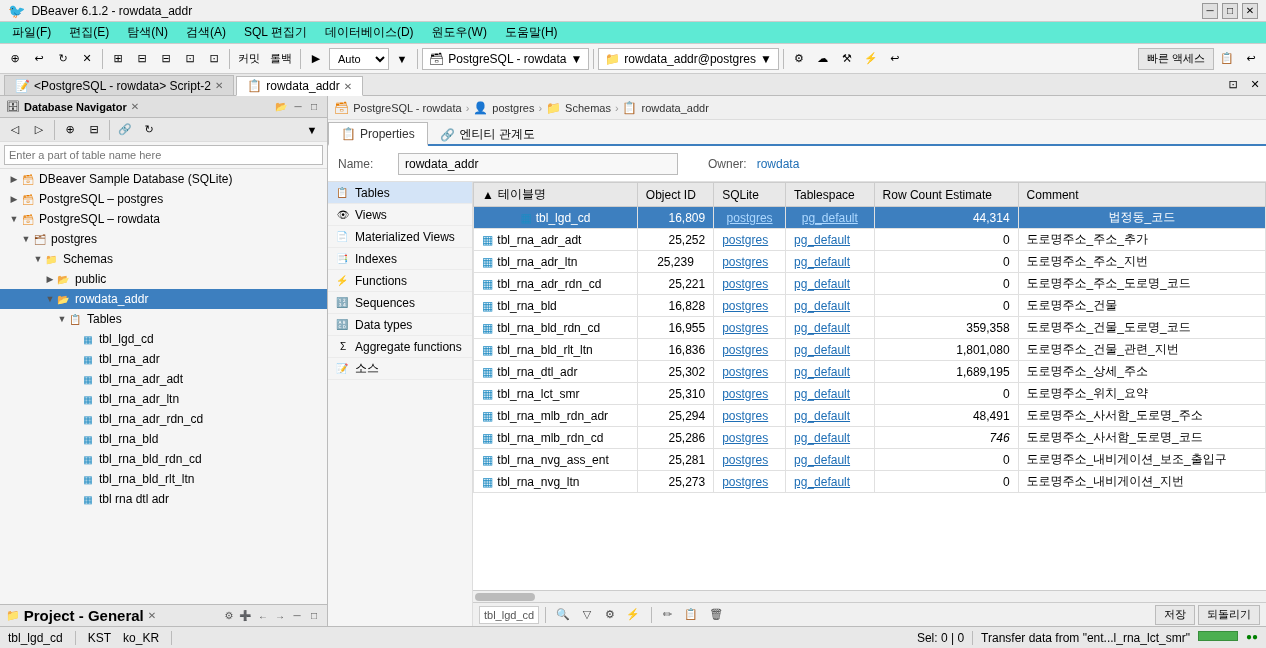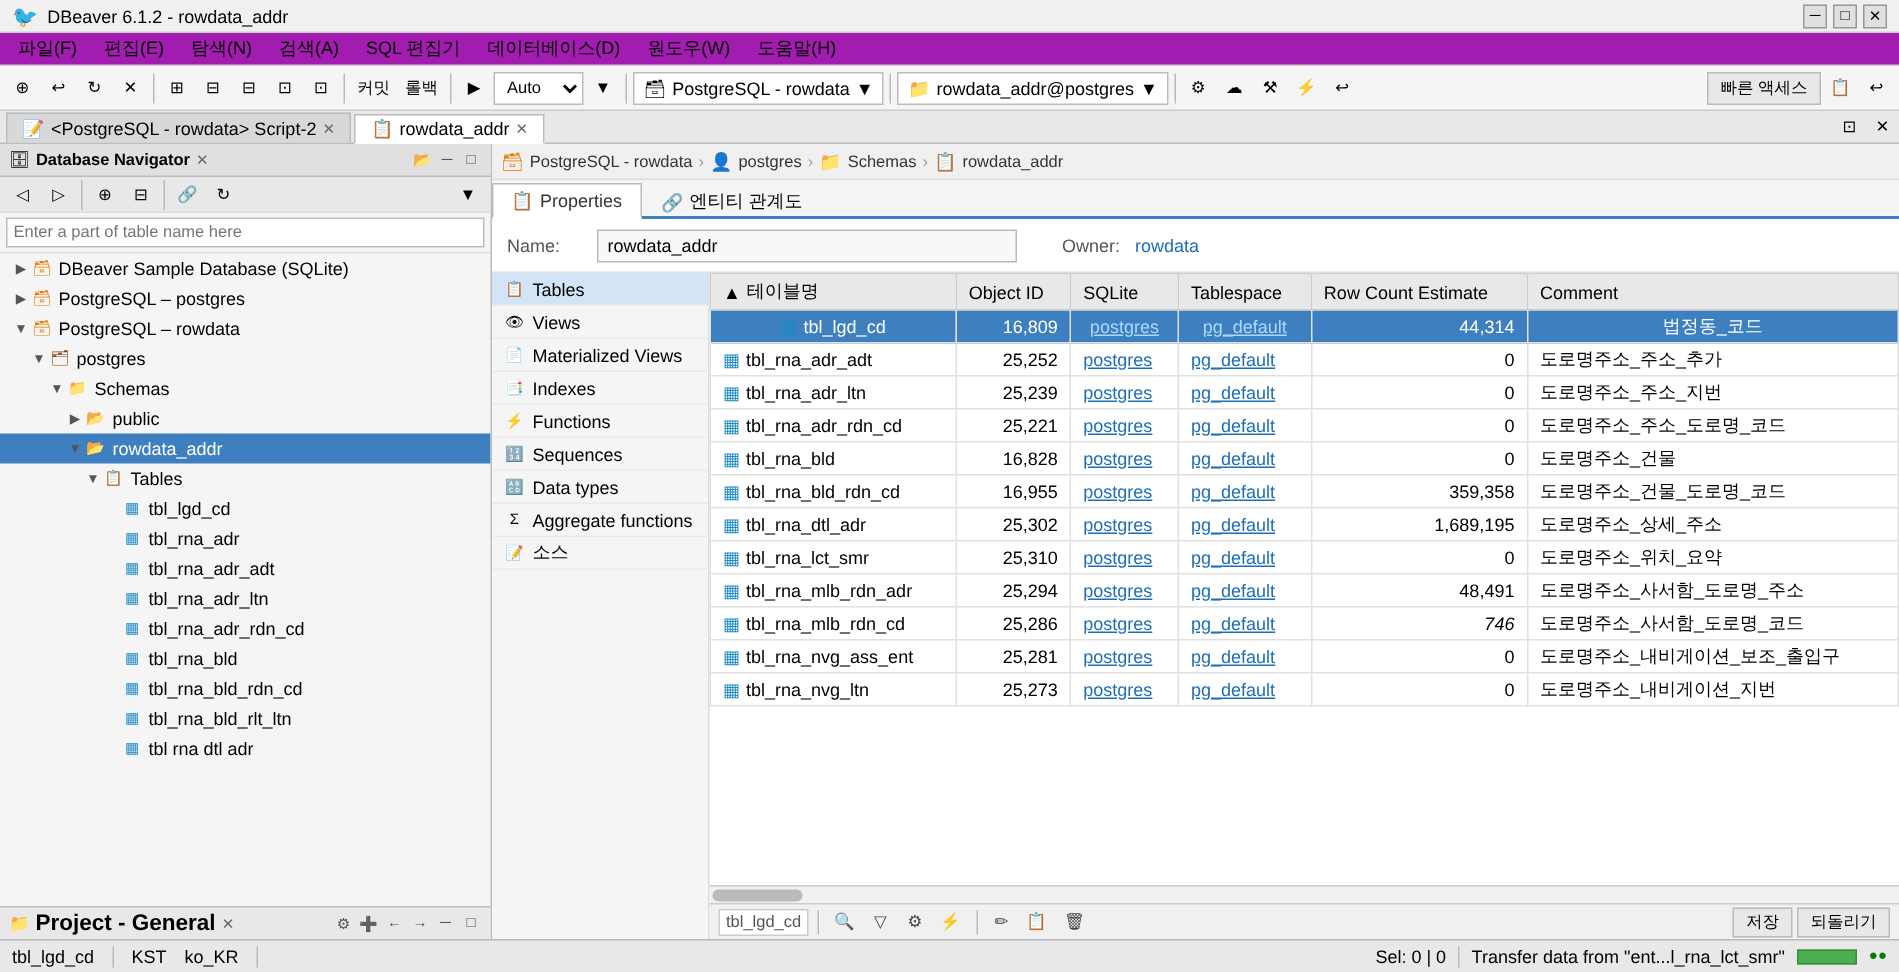--- a/index.html
+++ b/index.html
@@ -14,21 +14,21 @@
       justify-content: space-between;
       padding: 0 8px;
       border-bottom: 1px solid #ccc;
     }
     .title-bar-left { display: flex; align-items: center; gap: 6px; font-size: 12px; }
     .title-bar-controls { display: flex; gap: 4px; }
     .title-btn { width: 16px; height: 16px; border: 1px solid #999; background: #e0e0e0; cursor: pointer; display: flex; align-items: center; justify-content: center; font-size: 10px; }
 
     
     .menu-bar {
-      background: #a21caf;
+      background: #5eead4;
       height: 22px;
       display: flex;
       align-items: center;
       padding: 0 4px;
       border-bottom: 1px solid #ccc;
       gap: 2px;
     }
     .menu-item { padding: 2px 8px; cursor: pointer; font-size: 12px; }
 
     
@@ -304,21 +304,21 @@
       height: 22px;
       background: #e8e8e8;
       border-top: 1px solid #bbb;
       display: flex;
       align-items: center;
       padding: 0 8px;
       gap: 12px;
       font-size: 11px;
     }
     .status-sep { width: 1px; height: 14px; background: #bbb; }
-    .status-right { margin-left: auto; display: flex; align-items: center; gap: 8px; }
+    .status-right { margin-left: auto; display: flex; gap: 8px; }
     .transfer-bar { width: 40px; height: 10px; background: #4caf50; border: 1px solid #388e3c; }
 
     .scrollbar-h {
       height: 12px;
       background: #f0f0f0;
       border-top: 1px solid #ccc;
       display: flex;
       align-items: center;
       padding: 0 2px;
     }
@@ -730,21 +730,21 @@
                   <tr>
                     <td><span style="color:#1e8bc3;margin-right:4px;">▦</span>tbl_rna_adr_adt</td>
                     <td style="text-align: right;">25,252</td>
                     <td><a class="link">postgres</a></td>
                     <td><a class="link">pg_default</a></td>
                     <td style="text-align: right;">0</td>
                     <td>도로명주소_주소_추가</td>
                   </tr>
                   <tr>
                     <td><span style="color:#1e8bc3;margin-right:4px;">▦</span>tbl_rna_adr_ltn</td>
-                    <td style="text-align: right;">25,239</td>
+                    <td style="text-align: center;">25,239</td>
                     <td><a class="link">postgres</a></td>
                     <td><a class="link">pg_default</a></td>
                     <td style="text-align: right;">0</td>
                     <td>도로명주소_주소_지번</td>
                   </tr>
                   <tr>
                     <td><span style="color:#1e8bc3;margin-right:4px;">▦</span>tbl_rna_adr_rdn_cd</td>
                     <td style="text-align: right;">25,221</td>
                     <td><a class="link">postgres</a></td>
                     <td><a class="link">pg_default</a></td>
@@ -759,20 +759,28 @@
                     <td style="text-align: right;">0</td>
                     <td>도로명주소_건물</td>
                   </tr>
                   <tr>
                     <td><span style="color:#1e8bc3;margin-right:4px;">▦</span>tbl_rna_bld_rdn_cd</td>
                     <td style="text-align: right;">16,955</td>
                     <td><a class="link">postgres</a></td>
                     <td><a class="link">pg_default</a></td>
                     <td style="text-align: right;">359,358</td>
                     <td>도로명주소_건물_도로명_코드</td>
+                  </tr>
+                  <tr>
+                    <td><span style="color:#1e8bc3;margin-right:4px;">▦</span>tbl_rna_bld_rlt_ltn</td>
+                    <td style="text-align: right;">16,836</td>
+                    <td><a class="link">postgres</a></td>
+                    <td><a class="link">pg_default</a></td>
+                    <td style="text-align: right;">1,801,080</td>
+                    <td>도로명주소_건물_관련_지번</td>
                   </tr>
                   <tr>
                     <td><span style="color:#1e8bc3;margin-right:4px;">▦</span>tbl_rna_dtl_adr</td>
                     <td style="text-align: right;">25,302</td>
                     <td><a class="link">postgres</a></td>
                     <td><a class="link">pg_default</a></td>
                     <td style="text-align: right;">1,689,195</td>
                     <td>도로명주소_상세_주소</td>
                   </tr>
                   <tr>

